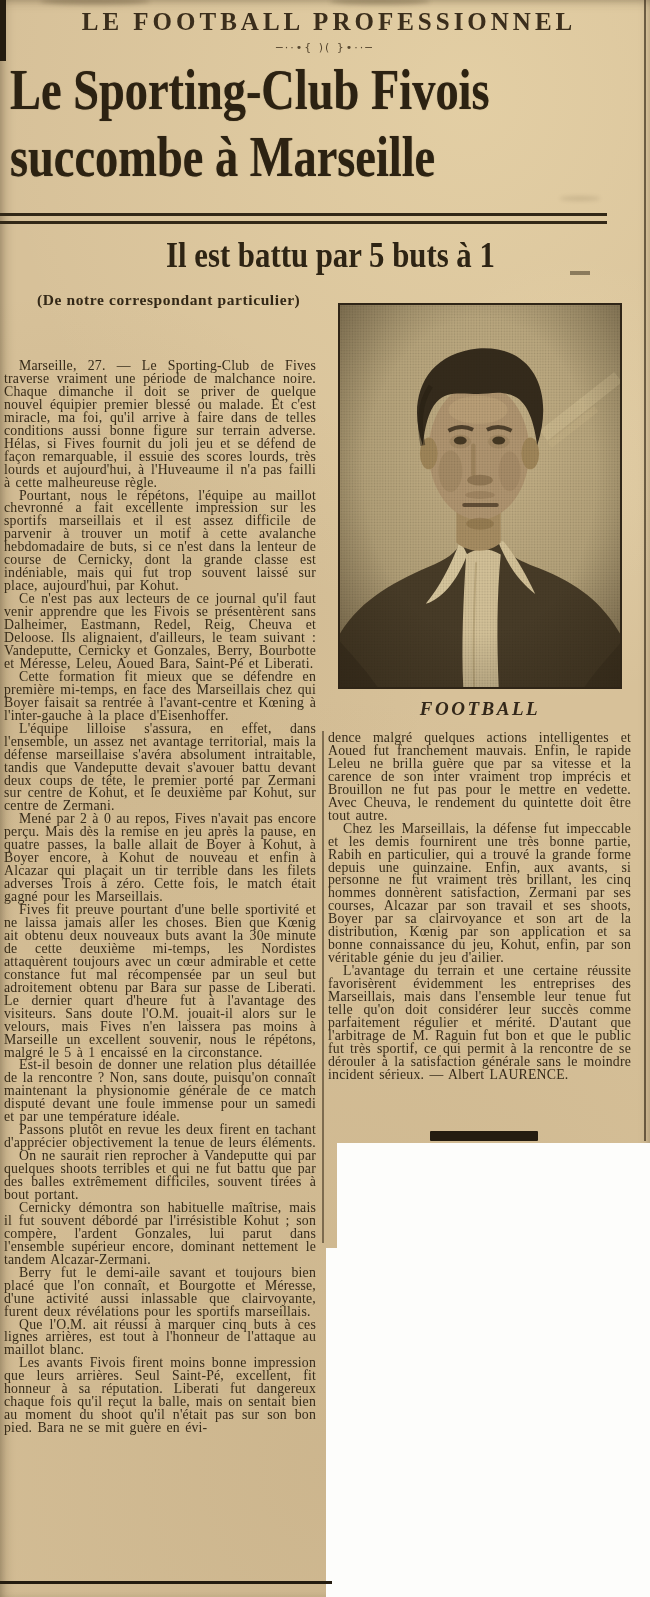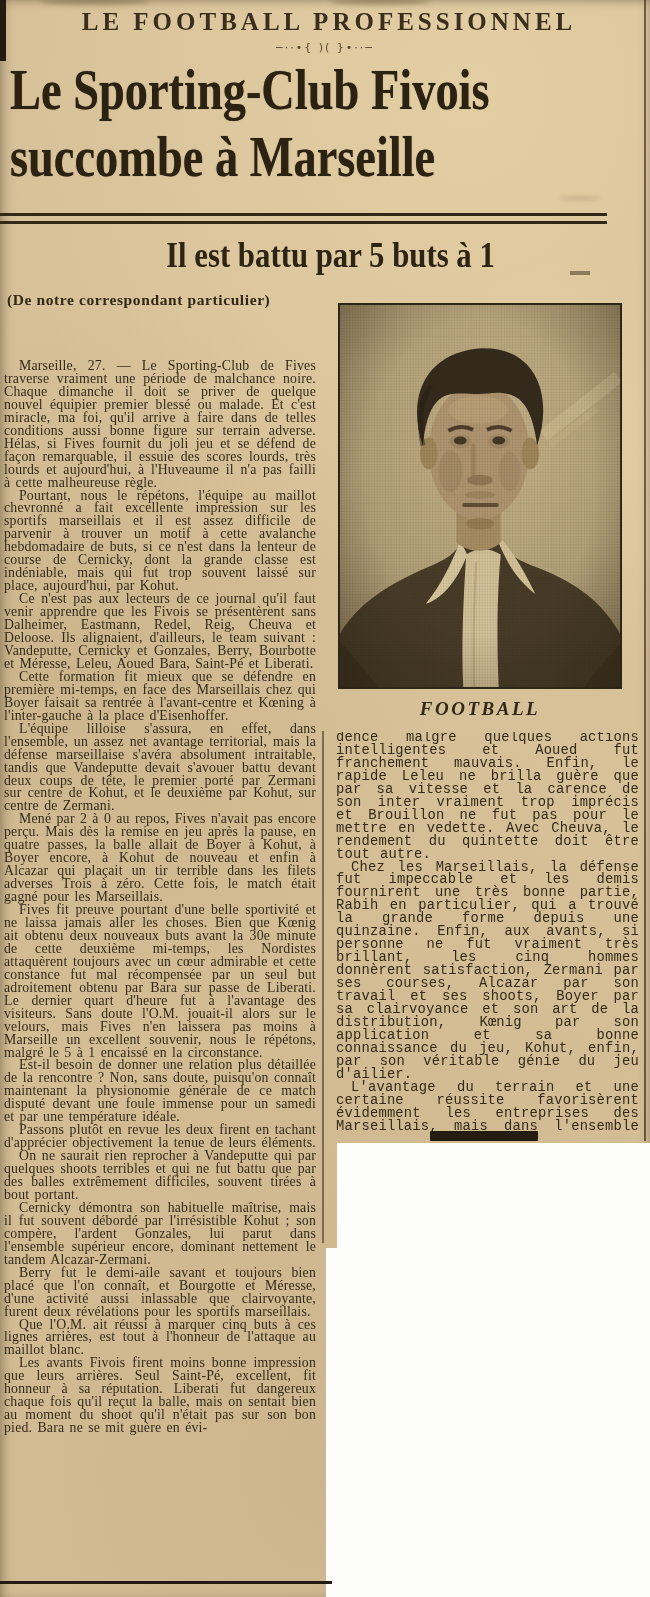--- a/index.html
+++ b/index.html
@@ -49,36 +49,36 @@
     border-top-color:#322817;
     border-bottom:3px solid #322817;
   }
   .subheadline{
     top:237px;left:166px;
     font-weight:bold;font-size:35px;line-height:38px;
     color:#2e2414;white-space:nowrap;
     transform:scaleX(.88);transform-origin:left top;
   }
   .byline{
-    top:291px;left:7px;
+    top:291px;left:37px;
     font-weight:bold;font-size:15.5px;letter-spacing:.6px;
     color:#33281737;color:#332817;
   }
 
   
   .col{
     text-align:justify;
     font-size:13.8px;line-height:12.95px;
     letter-spacing:.2px;word-spacing:1.6px;
     overflow:hidden;
   }
   .col p{margin:0;text-indent:15px;}
   .col p.noindent{text-indent:0;}
   .col-left{top:316px;left:4px;width:312px;height:1262px;margin-top:44px;}
-  .col-right{top:732px;left:336px;width:303px;height:400px;font-family:Liberation Mono, monospace;}
+  .col-right{top:732px;left:328px;width:303px;height:400px;}
 
   
   .photo{
     top:303px;left:338px;width:284px;height:386px;
     border:2px solid #2f2517;box-sizing:border-box;
     background:#b2a078;
   }
   .photo svg{display:block;width:100%;height:100%;}
   .caption{
     top:698px;left:338px;width:284px;

